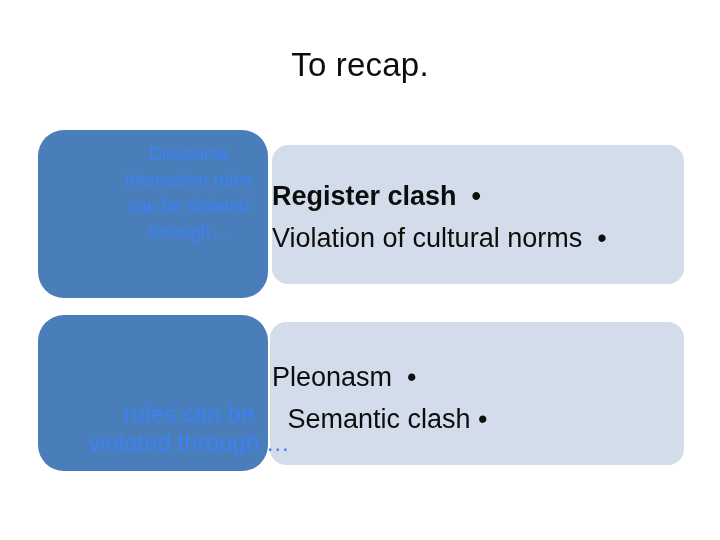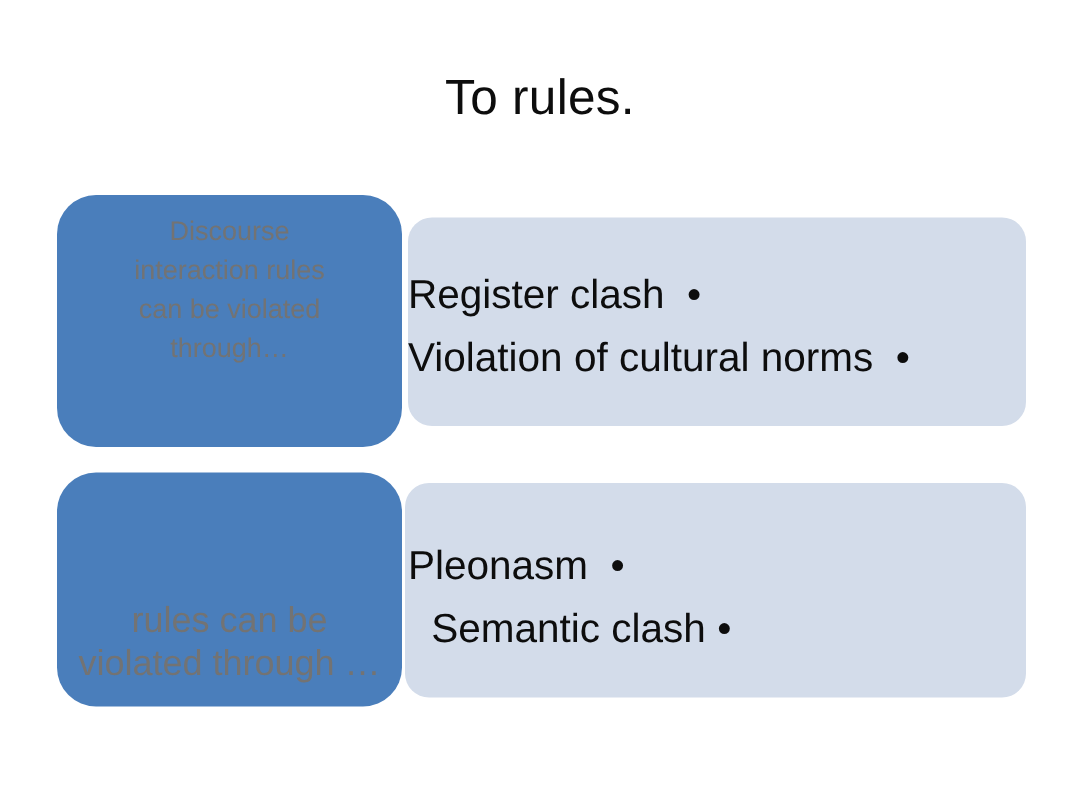--- a/index.html
+++ b/index.html
@@ -51,24 +51,25 @@
     position: absolute;
     background: #D3DCEA;
     border-radius: 16px;
     box-sizing: border-box;
   }
 
   
   .blue-text {
     position: absolute;
     text-align: center;
-    color: #737373;
+    color: #3b82f6;
     font-size: 18px;
     line-height: 26px;
     white-space: pre-line;
+    padding-left: 36px;
   }
 
   
   .panel-text {
     position: absolute;
     color: #0d0d0d;
     font-size: 27px;
     line-height: 42px;
     white-space: pre;
   }
@@ -89,20 +90,21 @@
   #light-panel-1 {
     left: 272px;
     top: 145px;
     width: 412px;
     height: 139px;
   }
   #panel-line-1a {
     left: 272px;
     top: 175px;
     width: 412px;
+    font-weight: bold;
   }
   #panel-line-1b {
     left: 272px;
     top: 217px;
     width: 336px;
   }
 
   
   #blue-box-2 {
     left: 38px;
@@ -138,21 +140,21 @@
     left: 280px;                
     top: 398px;
     width: 404px;
   }
 </style>
 </head>
 <body>
 
 <div id="slide">
 
-  <div class="slide-title">To rules.</div>
+  <div class="slide-title">To recap.</div>
 
   <div class="light-panel" id="light-panel-1"></div>
 
   <div class="blue-box" id="blue-box-1"></div>
 
   <div class="blue-text" id="blue-text-1">Discourse
 interaction rules
 can be violated
 through…</div>
 

